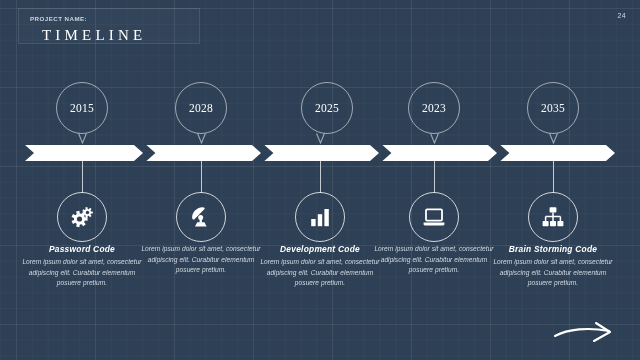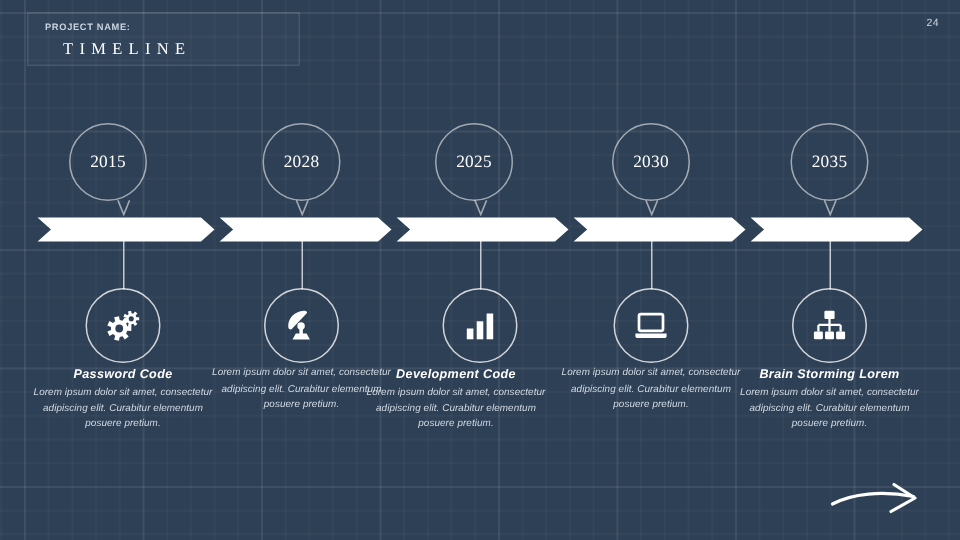--- a/index.html
+++ b/index.html
@@ -28,21 +28,21 @@
     border:1px solid rgba(255,255,255,0.10);
     box-sizing:border-box;
   }
   #project-label{
     position:absolute;left:30px;top:15px;
     font-size:6.2px;font-weight:bold;letter-spacing:.45px;
     color:#c9d4e0;
   }
   #timeline-title{
     position:absolute;left:42px;top:27px;
-    font-size:11px;letter-spacing:4.2px;color:#ffffff;
+    font-size:15px;letter-spacing:4.2px;color:#ffffff;
     font-family:"Liberation Serif", serif;
   }
   #page-number{
     position:absolute;right:14px;top:12px;
     font-size:7px;color:#cfd9e4;letter-spacing:.3px;
   }
   
   #timeline-bar{position:absolute;left:0;top:0;width:640px;height:360px;pointer-events:none;}
   
   .year-bubble{
@@ -101,21 +101,21 @@
   <g id="bar-segments" fill="#ffffff">
       <path d="M25 145 L134 145 L143 153 L134 161 L25 161 L34 153 Z"></path>
       <path d="M146.4 145 L252 145 L261 153 L252 161 L146.4 161 L155.4 153 Z"></path>
       <path d="M264.4 145 L370 145 L379 153 L370 161 L264.4 161 L273.4 153 Z"></path>
       <path d="M382.4 145 L488 145 L497 153 L488 161 L382.4 161 L391.4 153 Z"></path>
       <path d="M500.4 145 L606 145 L615 153 L606 161 L500.4 161 L509.4 153 Z"></path>
     </g>
 </svg>
 
 <div id="steps-layer">
-    <div class="year-bubble" style="left: 72px; text-align: center;">
+    <div class="year-bubble" style="left: 82px; text-align: center;">
       <span class="year-text">2015</span>
     </div>
     <svg class="bubble-tail" viewBox="0 0 9 11" style="left: 82px;">
       <path d="M0.6 0.5 L4.5 10 L8.4 0.5" stroke="rgba(255,255,255,0.55)" stroke-width="1.1" fill="none"></path>
     </svg>
     <div class="connector" style="left: 82px;"></div>
     <div class="icon-circle" style="left: 82px;">
       <svg width="26" height="26" viewBox="0 0 26 26">
         <path d="M18.533338267070533 13.355166790577163L18.533338267070533 16.644833209422835L15.884602269223233 16.538199727693385L15.05985757536052 18.25079973120881L16.794686870935692 20.255180034677196L14.222722097864283 22.306253498344617L12.654631628491641 20.168903418086224L10.801447123107918 20.591880688280998L10.3160078727744 23.197935526528553L7.108820259274532 22.46591588260229L7.8021794250303955 19.907317408245635L6.316040838754362 18.72216143349918L3.975878699169397 19.967478359494724L2.5485459329111686 17.003591330330732L4.981241140031931 15.950421298963748L4.981241140031931 14.049578701036253L2.5485459329111686 12.99640866966927L3.975878699169395 10.03252164050528L6.316040838754361 11.277838566500819L7.802179425030395 10.092682591754365L7.1088202592745295 7.53408411739771L10.316007872774398 6.802064473471447L10.801447123107916 9.408119311719002L12.654631628491641 9.831096581913776L14.222722097864281 7.693746501655384L16.79468687093569 9.744819965322801L15.059857575360518 11.749200268791187L15.884602269223233 13.461800272306615Z" fill="#fff"></path>
         <circle cx="10.5" cy="15" r="2.6" fill="#2e4055"></circle>
@@ -138,40 +138,40 @@
       <svg width="26" height="26" viewBox="0 0 26 26">
         <path d="M14.5 3.2 C8.2 3.6 3.6 8.6 4.2 14.2 C4.4 15.6 5.8 16.1 6.7 15.1 L16.5 4.9 C17.3 4.0 16.0 3.1 14.5 3.2 Z" fill="#fff"></path>
         <rect x="11.6" y="13.6" width="2.3" height="5.2" fill="#fff"></rect>
         <path d="M7.0 22.4 L18.6 22.4 L16.4 18.3 L9.2 18.3 Z" fill="#fff"></path>
         <circle cx="12.7" cy="13.4" r="2.5" fill="#fff"></circle>
       </svg>
     </div>
     <div class="step-text" style="left: 201px;">
       <div class="step-desc">Lorem ipsum dolor sit amet, consectetur adipiscing elit. Curabitur elementum posuere pretium.</div>
     </div>
-    <div class="year-bubble" style="left: 316px;">
+    <div class="year-bubble" style="left: 327px;">
       <span class="year-text">2025</span>
     </div>
     <svg class="bubble-tail" viewBox="0 0 9 11" style="left: 320px;">
       <path d="M0.6 0.5 L4.5 10 L8.4 0.5" stroke="rgba(255,255,255,0.55)" stroke-width="1.1" fill="none"></path>
     </svg>
     <div class="connector" style="left: 320px;"></div>
     <div class="icon-circle" style="left: 320px;">
       <svg width="26" height="26" viewBox="0 0 26 26">
         <rect x="4.2" y="15" width="4.4" height="7.2" fill="#fff"></rect>
         <rect x="10.8" y="10.2" width="4.4" height="12" fill="#fff"></rect>
         <rect x="17.4" y="5" width="4.4" height="17.2" fill="#fff"></rect>
       </svg>
     </div>
-    <div class="step-text" style="left: 304px;">
+    <div class="step-text" style="left: 320px;">
       <div class="step-title">Development Code</div>
       <div class="step-desc">Lorem ipsum dolor sit amet, consectetur adipiscing elit. Curabitur elementum posuere pretium.</div>
     </div>
     <div class="year-bubble" style="left: 434px;">
-      <span class="year-text">2030</span>
+      <span class="year-text">2023</span>
     </div>
     <svg class="bubble-tail" viewBox="0 0 9 11" style="left: 434px;">
       <path d="M0.6 0.5 L4.5 10 L8.4 0.5" stroke="rgba(255,255,255,0.55)" stroke-width="1.1" fill="none"></path>
     </svg>
     <div class="connector" style="left: 434px;"></div>
     <div class="icon-circle" style="left: 434px;">
       <svg width="26" height="26" viewBox="0 0 26 26">
         <rect x="5" y="5.4" width="16" height="11.2" rx="1.2" fill="none" stroke="#fff" stroke-width="1.8"></rect>
         <path d="M2.6 18.4 L23.4 18.4 L23.4 20.2 C23.4 21.0 22.8 21.4 22.0 21.4 L4.0 21.4 C3.2 21.4 2.6 21.0 2.6 20.2 Z" fill="#fff"></path>
       </svg>
@@ -189,21 +189,21 @@
     <div class="icon-circle" style="left: 553px;">
       <svg width="26" height="26" viewBox="0 0 26 26">
         <rect x="9.6" y="3.2" width="6.8" height="5.4" rx="0.8" fill="#fff"></rect>
         <rect x="2.6" y="17" width="6" height="5.2" rx="0.8" fill="#fff"></rect>
         <rect x="10" y="17" width="6" height="5.2" rx="0.8" fill="#fff"></rect>
         <rect x="17.4" y="17" width="6" height="5.2" rx="0.8" fill="#fff"></rect>
         <path d="M13 8.6 L13 12.6 M5.6 12.6 L20.4 12.6 M5.6 12.6 L5.6 17 M13 12.6 L13 17 M20.4 12.6 L20.4 17" stroke="#fff" stroke-width="1.5" fill="none"></path>
       </svg>
     </div>
     <div class="step-text" style="left: 553px;">
-      <div class="step-title">Brain Storming Lorem</div>
+      <div class="step-title">Brain Storming Code</div>
       <div class="step-desc">Lorem ipsum dolor sit amet, consectetur adipiscing elit. Curabitur elementum posuere pretium.</div>
     </div>
   </div>
 
 <svg id="next-arrow" width="66" height="28" viewBox="0 0 66 28">
   <path d="M3 16 C16 9, 36 7, 57 11" stroke="#ffffff" stroke-width="2.1" fill="none" stroke-linecap="round"></path>
   <path d="M44 3 L58 12 L42 21" stroke="#ffffff" stroke-width="2.1" fill="none" stroke-linecap="round" stroke-linejoin="round"></path>
 </svg>
 
 </body></html>

